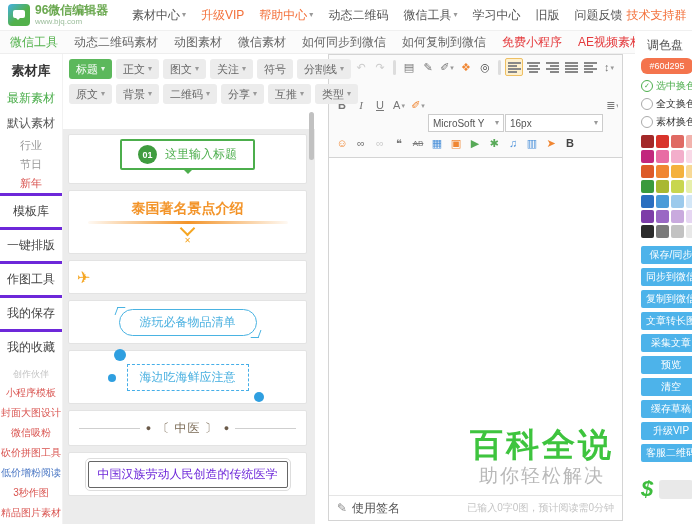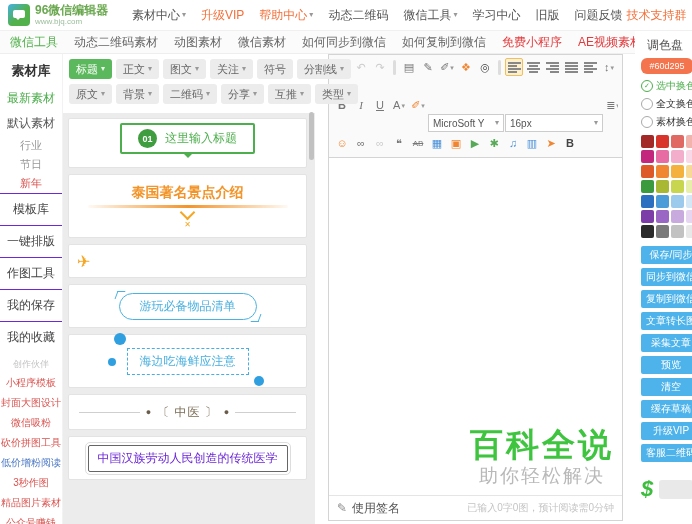--- a/index.html
+++ b/index.html
@@ -35,25 +35,25 @@
   
   .sidebar{width:62px;flex:none;border-right:1px solid #f2f2f2;text-align:center;overflow:hidden;background:#fff;}
   .sb-header{font-size:13px;font-weight:bold;color:#333;padding:8px 0 6px;}
   .sb-item{padding:4px 0;font-size:12px;color:#555;cursor:pointer;white-space:nowrap;}
   .sb-item.active{color:#4cae4c;}
   .sb-item.sub{font-size:11px;color:#999;padding:2px 0;}
   .sb-item.red{color:#d9534f;}
   .sb-item.blue{color:#4a77c4;}
   .sb-item.small{font-size:10px;padding:3px 0;}
   .sb-item.faint{font-size:9px;color:#c3c3c3;padding:5px 0 2px;}
-  .sb-item.group{border-top:1px solid #6d28d9;padding:7px 0;color:#444;}
+  .sb-item.group{border-top:3px solid #6d28d9;padding:7px 0;color:#444;}
 
   
   .tpl-col{width:252px;flex:none;display:flex;flex-direction:column;position:relative;background:#fff;}
-  .tagrows{padding:5px 4px 4px 6px;font-family:Liberation Serif, serif;}
+  .tagrows{padding:5px 4px 20px 6px;font-family:Liberation Serif, serif;}
   .tagrow{display:flex;gap:4px;margin-bottom:5px;}
   .tag-btn{display:inline-flex;align-items:center;gap:3px;height:20px;padding:0 7px;background:#ececec;border-radius:3px;font-size:11px;color:#666;cursor:pointer;white-space:nowrap;}
   .tag-btn.active{background:#5cb85c;color:#fff;}
   .tag-btn.active .caret{color:#eaf6ea;}
   .tpl-list{flex:1;background:#ececec;padding:5px 8px 0 5px;overflow:hidden;}
   .card{background:#fff;border:1px solid #e3e3e3;border-radius:2px;margin-bottom:6px;display:flex;align-items:center;justify-content:center;cursor:pointer;position:relative;}
   .thumb{position:absolute;right:1px;top:58px;width:5px;height:48px;background:#c1c1c1;border-radius:3px;cursor:pointer;}
 
   
   .c1{height:44px;}

